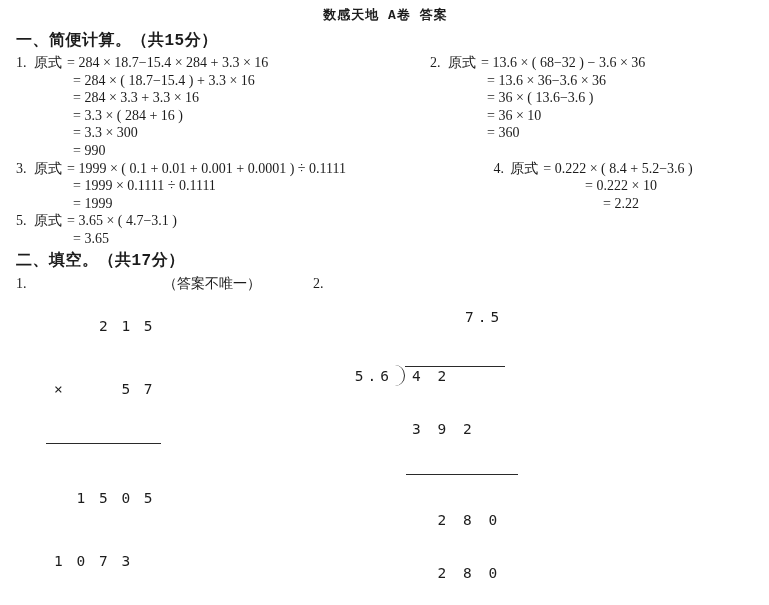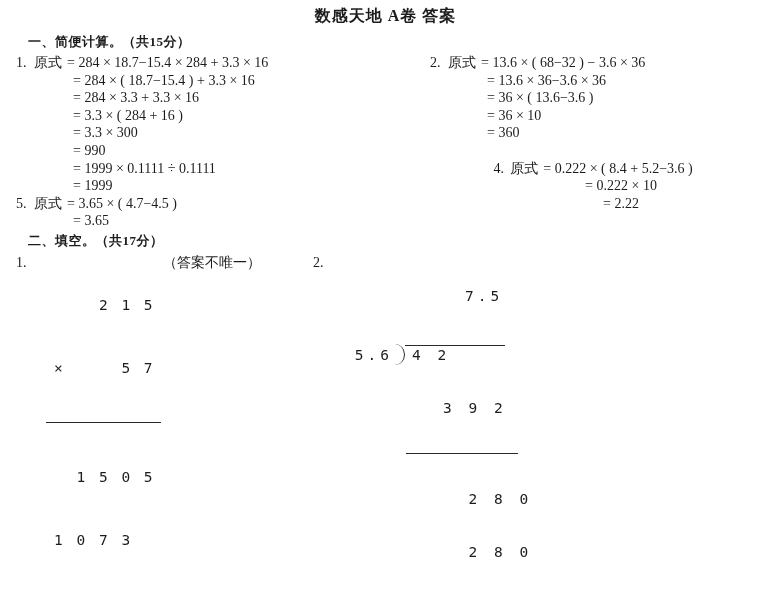--- a/index.html
+++ b/index.html
@@ -8,31 +8,31 @@
     width: 769px; height: 605px;
     background: #ffffff; color: #1c1c1c;
     font-family: "Liberation Serif", "DejaVu Serif", serif;
     font-size: 14px;
     overflow: hidden;
   }
   .page { padding: 4px 14px 0 16px; }
 
   .title {
     text-align: center;
-    font-family: Liberation Serif, serif;
+    font-family: Liberation Mono, monospace;
     font-weight: 700;
-    font-size: 16px;
+    font-size: 13px;
     letter-spacing: 1px;
     margin: 2px 0 6px 0;
   }
   .sec-head {
-    font-family: Liberation Serif, serif;
+    font-family: Liberation Mono, monospace;
     font-weight: 700;
-    font-size: 13px;
-    margin: 2px 0 3px 12px;
+    font-size: 16px;
+    margin: 2px 0 3px 0;
     letter-spacing: 0.5px;
   }
 
   
   .s1-grid { display: grid; grid-template-columns: 414px 1fr; }
   .problem .line { line-height: 17.6px; white-space: nowrap; }
   .problem .cont { padding-left: 57px; }
   .pnum { display: inline-block; min-width: 13px; margin-right: 5px; }
   .phead { margin-right: 5px; }
   .p-gap { margin-top: 17.6px; text-align: center; }
@@ -60,21 +60,21 @@
   .q-row { margin-left: 116px; height: 19px; }
   .d-main { display: flex; align-items: flex-end; height: 23px; }
   .divisor { display: inline-block; width: 44px; text-align: right; }
   .bracket {
     display: inline-block; width: 10px; height: 21px;
     border-right: 1.6px solid #2a2a2a;
     border-radius: 0 100% 100% 0 / 0 50% 50% 0;
     margin-left: 2px;
   }
   .dividend { display: inline-block; border-top: 1.5px solid #2a2a2a; padding: 1px 0 0 7px; width: 100px; }
-  .d-step { margin-left: 94px; height: 17.5px; }
+  .d-step { margin-left: 63px; height: 17.5px; }
   .d-hline { border-top: 1.4px solid #2a2a2a; margin: 1px 0 2px 0; }
   .h1 { margin-left: 57px; width: 112px; }
 </style>
 </head>
 <body>
 
 <div class="page">
 
   <div class="title">数感天地  A卷  答案</div>
 
@@ -86,26 +86,27 @@
       <div class="problem">
         <div class="line"><span class="pnum">1.</span><span class="phead">原式</span><span>= 284 × 18.7−15.4 × 284 + 3.3 × 16</span></div>
         <div class="line cont">= 284 × ( 18.7−15.4 ) + 3.3 × 16</div>
         <div class="line cont">= 284 × 3.3 + 3.3 × 16</div>
         <div class="line cont">= 3.3 × ( 284 + 16 )</div>
         <div class="line cont">= 3.3 × 300</div>
         <div class="line cont">= 990</div>
       </div>
 
       <div class="problem">
+        <div class="line"><span class="pnum">3.</span><span class="phead">原式</span><span>= 1999 × ( 0.1 + 0.01 + 0.001 + 0.0001 ) ÷ 0.1111</span></div>
         <div class="line cont">= 1999 × 0.1111 ÷ 0.1111</div>
         <div class="line cont">= 1999</div>
       </div>
 
       <div class="problem">
-        <div class="line"><span class="pnum">5.</span><span class="phead">原式</span><span>= 3.65 × ( 4.7−4.5 )</span></div>
+        <div class="line"><span class="pnum">5.</span><span class="phead">原式</span><span>= 3.65 × ( 4.7−3.1 )</span></div>
         <div class="line cont">= 3.65</div>
       </div>
 
     </div>
     <div class="col-right">
 
       <div class="problem">
         <div class="line"><span class="pnum">2.</span><span class="phead">原式</span><span>= 13.6 × ( 68−32 ) − 3.6 × 36</span></div>
         <div class="line cont">= 13.6 × 36−3.6 × 36</div>
         <div class="line cont">= 36 × ( 13.6−3.6 )</div>

